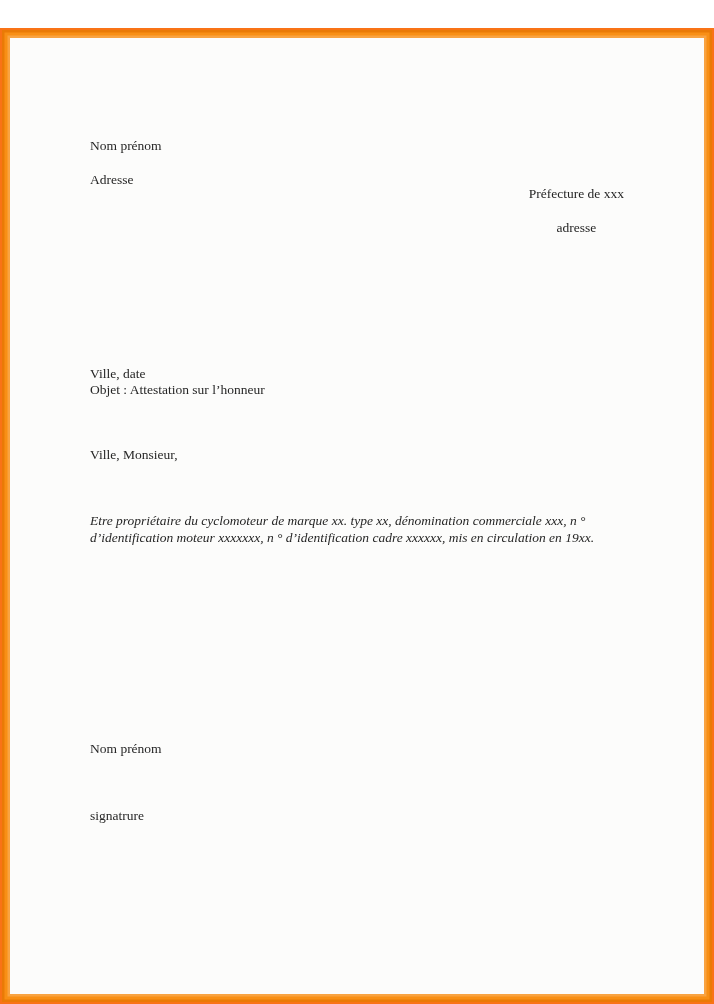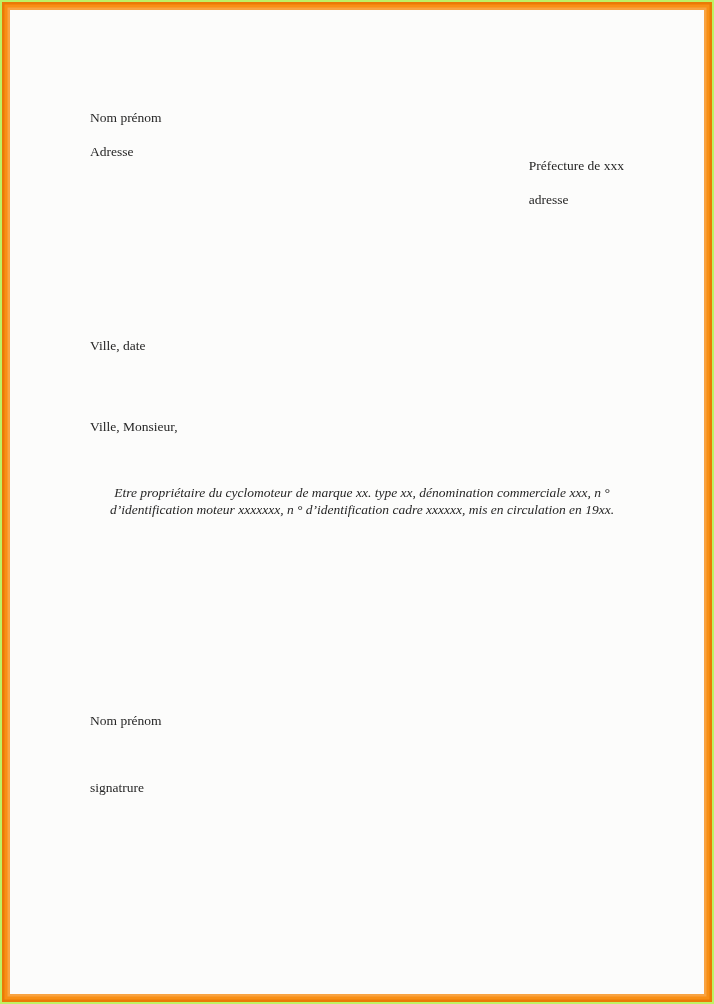--- a/index.html
+++ b/index.html
@@ -10,56 +10,57 @@
     width: 714px;
     height: 1004px;
     position: relative;
     overflow: hidden;
     font-family: "Liberation Serif", "DejaVu Serif", serif;
   }
   
   .frame {
     position: absolute;
     inset: 0;
-    background: #bef264;
+    background: #f97316;
+    margin-top: 28px;
   }
   .sheet {
     position: absolute;
     inset: 10px;
     background: #fcfcfb;
     box-shadow:
       0 0 0 2.5px #f9a341,
       0 0 0 5.5px #f88f15,
       0 0 0 8px   #ea7a06;
   }
   .txt {
     position: absolute;
     color: #262626;
     font-size: 13.5px;
     line-height: 17px;
     white-space: pre-line;
   }
   .right {
-    text-align: left;
+    text-align: center;
   }
   .para {
     width: 544px;
     left: 80px;
   }
   .italic {
     font-style: italic;
   }
   
   .sender        { left: 80px;  top: 82px;  }
   .recipient     { right: 80px; top: 130px; }
   .dateline      { left: 80px;  top: 327px; }
   .subject       { left: 80px;  top: 343px; }
   .salutation    { left: 80px;  top: 408px; }
   .intro         { top: 441px; }
-  .declaration   { top: 474px; text-align: center; }
+  .declaration   { top: 474px; }
   .warning       { top: 520px; }
   .closing       { left: 80px;  top: 574px; }
   .sig-name      { left: 80px;  top: 702px; }
   .sig-label     { left: 80px;  top: 769px; }
 </style>
 </head>
 <body>
 
 <div class="frame">
   <div class="sheet">
@@ -69,20 +70,21 @@
       <div>Adresse</div>
     </div>
 
     <div class="txt recipient right">
       <div>Préfecture de xxx</div>
       <div>adresse</div>
     </div>
 
     <div class="txt dateline">Ville, date</div>
 
+    <div class="txt subject">Objet : Attestation sur l’honneur</div>
 
     <div class="txt salutation">Ville, Monsieur,</div>
 
 
     <div class="txt para declaration italic">Etre propriétaire du cyclomoteur de marque xx. type xx,  dénomination commerciale xxx,  n ° d’identification moteur xxxxxxx, n ° d’identification cadre xxxxxx, mis en circulation en 19xx.</div>
 
 
 
     <div class="txt sig-name">Nom prénom</div>
 

